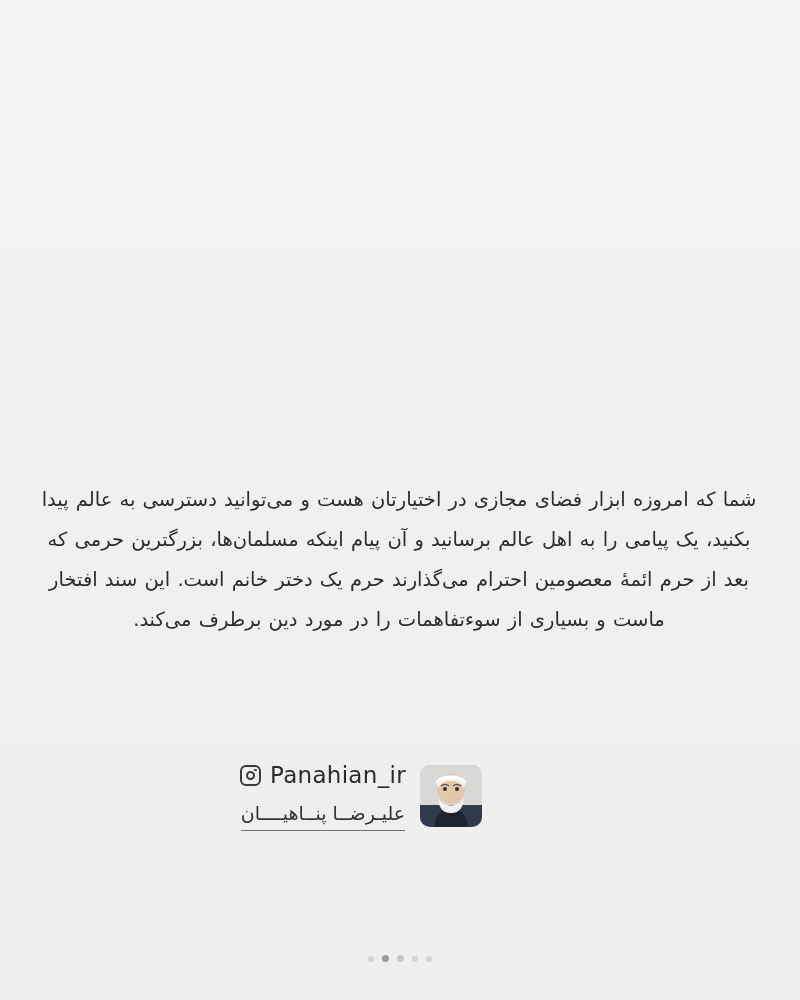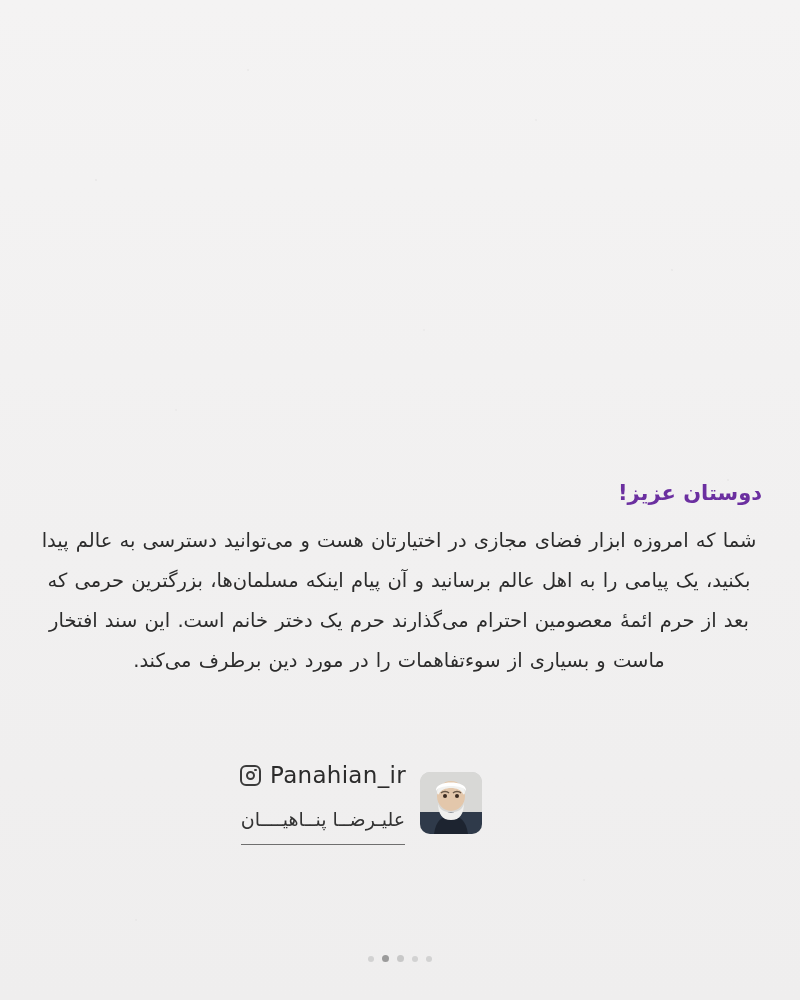--- a/index.html
+++ b/index.html
@@ -143,24 +143,24 @@
     font-family: "DejaVu Sans", sans-serif;
     font-size: 23px;
     color: #2b2b2b;
     letter-spacing: 0.3px;
   }
 
   .name-fa {
     font-family: "DejaVu Sans", sans-serif;
     font-size: 19px;
     color: #333333;
-    margin-top: 20px;
+    margin-top: 14px;
     letter-spacing: 2px;
     border-bottom: 1.5px solid #6f6f6f;
-    padding-bottom: 12px;
+    padding-bottom: 4px;
     line-height: 1.25;
   }
 
   .portrait {
     width: 62px;
     height: 62px;
     border-radius: 10px;
     overflow: hidden;
     flex: none;
     background: #cfcfcf;
@@ -193,21 +193,20 @@
   }
 </style>
 </head>
 <body>
 
 <div class="paper-texture"></div>
 
 <div class="card">
 
   <div class="content">
-    <div class="headline">دوستان عزیز!</div>
     <p class="body-text">شما که امروزه ابزار فضای مجازی در اختیارتان هست و می‌توانید دسترسی به عالم پیدا بکنید، یک پیامی را به اهل عالم برسانید و آن پیام اینکه مسلمان‌ها، بزرگترین حرمی که بعد از حرم ائمهٔ معصومین احترام می‌گذارند حرم یک دختر خانم است. این سند افتخار ماست و بسیاری از سوءتفاهمات را در مورد دین برطرف می‌کند.</p>
   </div>
 
   <div class="signature">
     <div class="sig-inner">
       <div class="handle-block">
         <div class="handle-row">
           <span class="ig-icon"></span>
           <span class="handle-text">Panahian_ir</span>
         </div>

